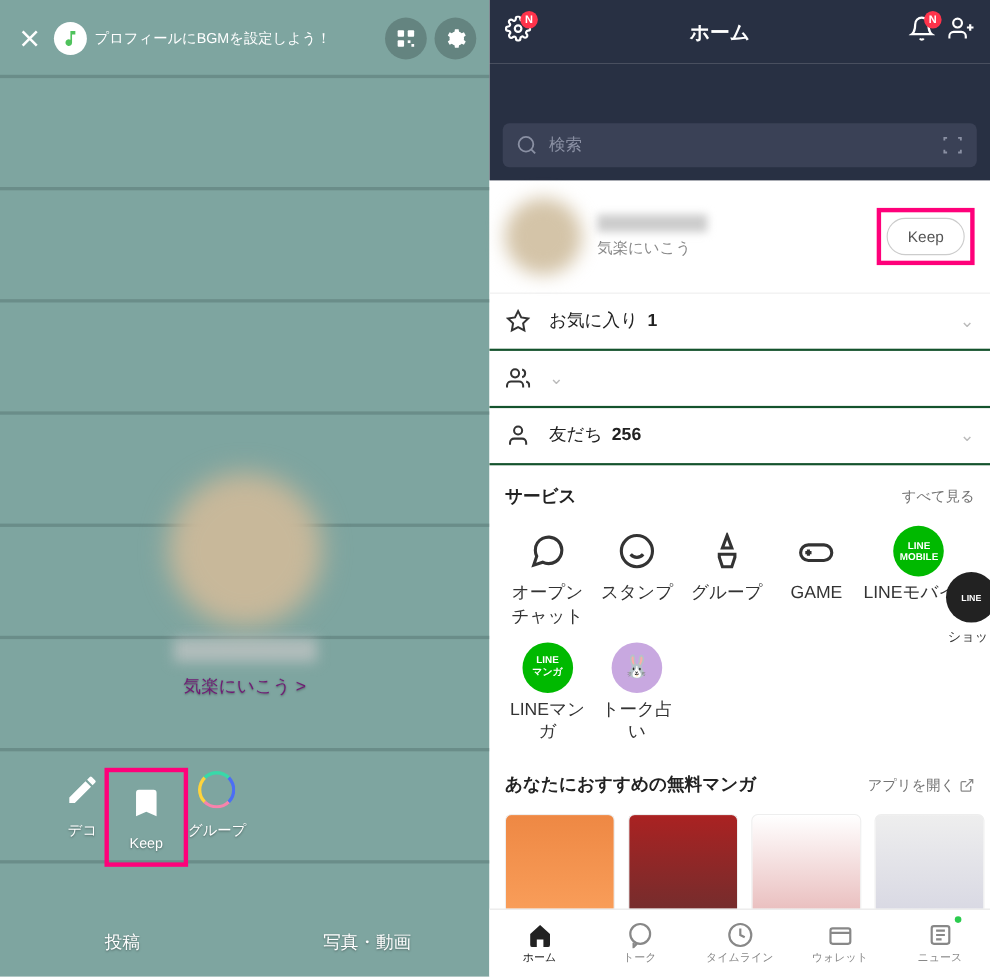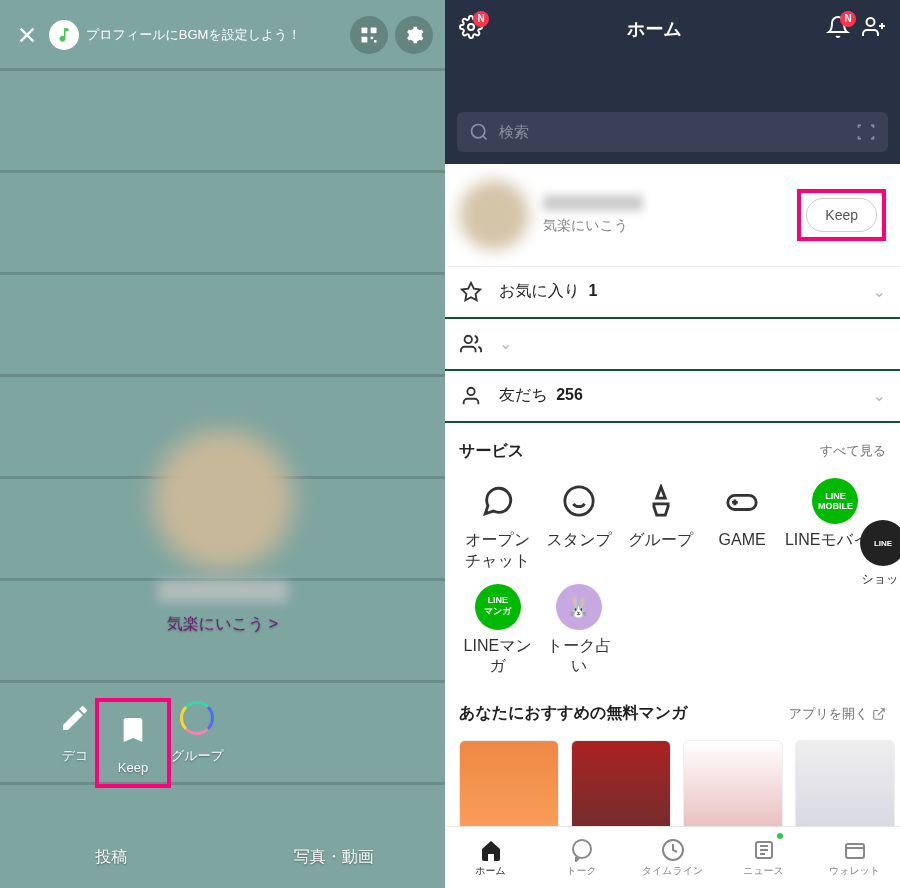--- a/index.html
+++ b/index.html
@@ -332,28 +332,28 @@
       <div class="nav-label">トーク</div>
     </div>
     <div class="nav-item">
       <svg viewBox="0 0 24 24" fill="none" stroke="#888" stroke-width="2">
           <circle cx="12" cy="12" r="10"></circle>
           <path d="M12 6v6l4 2"></path>
         </svg>
       <div class="nav-label">タイムライン</div>
     </div>
     <div class="nav-item">
+      <svg viewBox="0 0 24 24" fill="none" stroke="#888" stroke-width="2">
+          <rect x="3" y="6" width="18" height="14" rx="2"></rect>
+          <path d="M3 10h18"></path>
+        </svg>
+      <div class="nav-label">ウォレット</div>
+    </div>
+    <div class="nav-item">
       <div class="nav-dot"></div>
       <svg viewBox="0 0 24 24" fill="none" stroke="#888" stroke-width="2">
           <rect x="4" y="4" width="16" height="16" rx="2"></rect>
           <path d="M8 8h8M8 12h8M8 16h5"></path>
         </svg>
       <div class="nav-label">ニュース</div>
     </div>
-    <div class="nav-item">
-      <svg viewBox="0 0 24 24" fill="none" stroke="#888" stroke-width="2">
-          <rect x="3" y="6" width="18" height="14" rx="2"></rect>
-          <path d="M3 10h18"></path>
-        </svg>
-      <div class="nav-label">ウォレット</div>
-    </div>
   </div>
 </div>
 
 </body></html>

